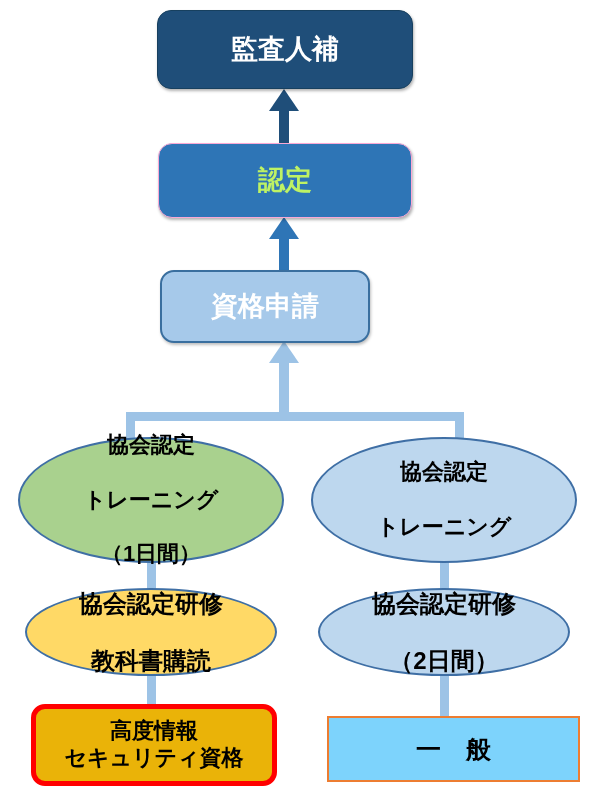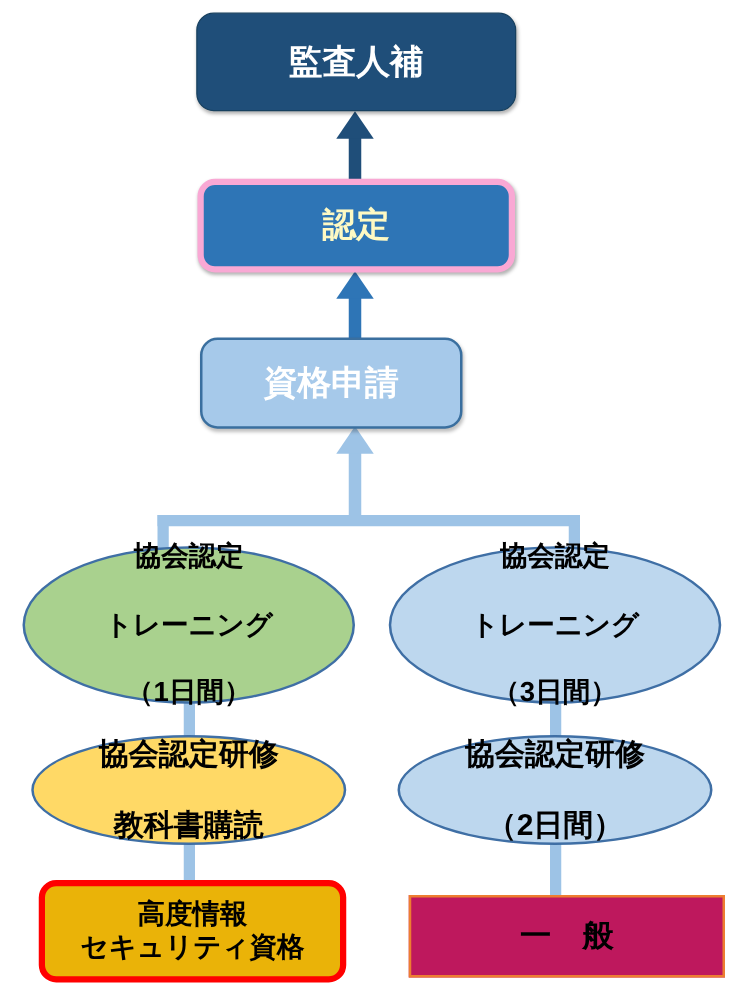--- a/index.html
+++ b/index.html
@@ -60,22 +60,22 @@
     border-radius: 14px;
   }
   .rbox-dark {
     background: #1f4e79;
     border: 1px solid #17405f;
     color: #ffffff;
     box-shadow: 1px 2px 3px rgba(0,0,0,0.30);
   }
   .rbox-mid {
     background: #2e75b6;
-    border: 5px solid #f9a8d4;
-    color: #fef9c3;
+    border: 1px solid #f9a8d4;
+    color: #bef264;
     box-shadow: 1px 2px 3px rgba(0,0,0,0.30);
   }
   .rbox-light {
     background: #a6c9ea;
     border: 2px solid #3a6f9f;
     color: #ffffff;
     box-shadow: 1px 2px 3px rgba(0,0,0,0.25);
   }
 
   
@@ -98,21 +98,21 @@
   }
 
   
   .term-red {
     background: #eab308;
     border: 5px solid #ff0000;
     border-radius: 14px;
     color: #000000;
   }
   .term-orange {
-    background: #be185d;
+    background: #7dd3fc;
     border: 2px solid #ed7d31;
     color: #000000;
   }
 
   
   .t-xl { font-size: 27px; font-weight: bold; }
   .t-lg { font-size: 25px; font-weight: bold; }
   .t-md { font-size: 22px; font-weight: bold; }
   .t-sm { font-size: 24px; font-weight: bold; }
   .line { display: block; white-space: pre; }
@@ -158,21 +158,20 @@
 
   <div class="node ellipse el-green t-md" style="left:18px; top:437px; width:266px; height:126px;">
     <span class="line">協会認定</span>
     <span class="line">トレーニング</span>
     <span class="line">（1日間）</span>
   </div>
 
   <div class="node ellipse el-blue t-md" style="left:311px; top:437px; width:266px; height:126px;">
     <span class="line">協会認定</span>
     <span class="line">トレーニング</span>
-    <span class="line">（3日間）</span>
   </div>
 
   <div class="node ellipse el-gold t-sm" style="left:25px; top:588px; width:252px; height:88px;">
     <span class="line">協会認定研修</span>
     <span class="line">教科書購読</span>
   </div>
 
   <div class="node ellipse el-blue t-sm" style="left:318px; top:588px; width:252px; height:88px;">
     <span class="line">協会認定研修</span>
     <span class="line">（2日間）</span>

